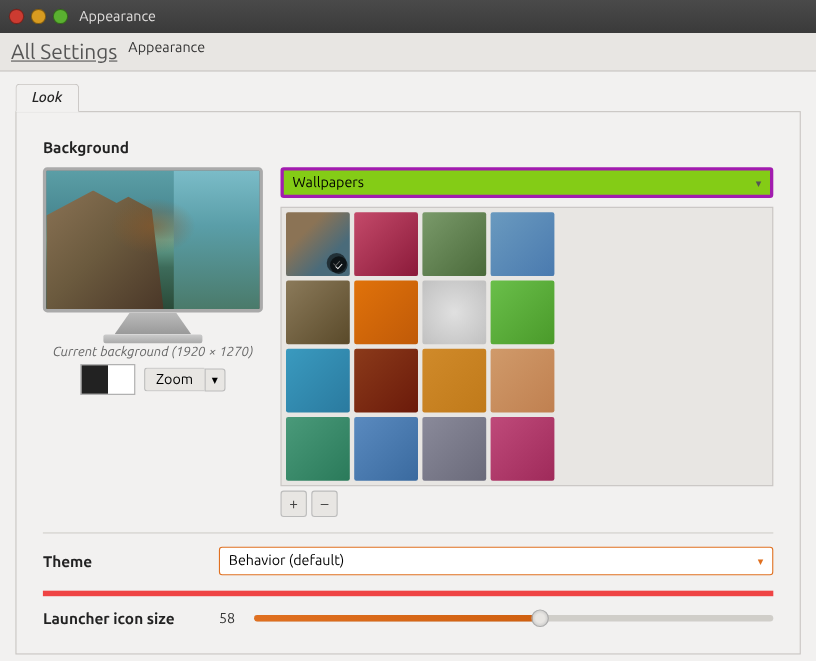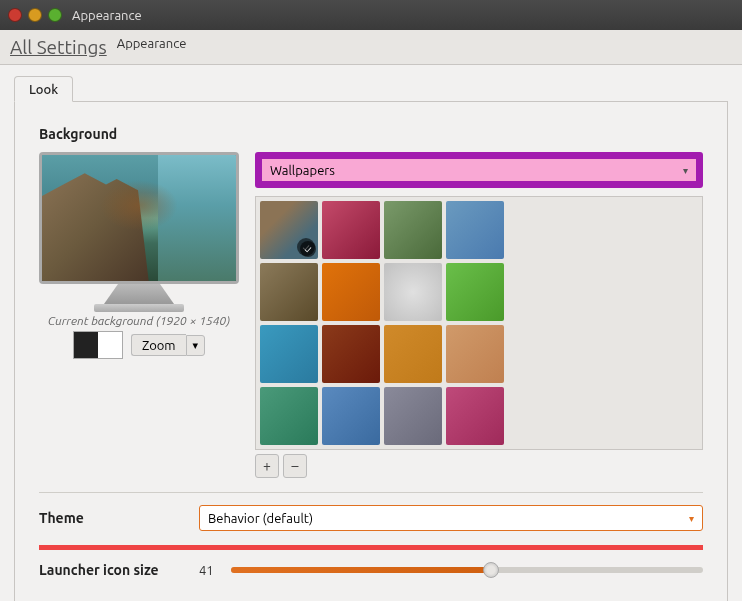--- a/index.html
+++ b/index.html
@@ -76,20 +76,21 @@
       color: #555;
       margin-right: 2px;
       position: relative;
       bottom: -1px;
     }
     .tab.active {
       background: #f2f1f0;
       border-bottom: 1px solid #f2f1f0;
       color: #222;
       font-weight: 500;
+      font-style: italic;
     }
 
     
     .panel {
       border: 1px solid #c8c5c2;
       background: #f2f1f0;
       padding: 24px;
     }
 
     
@@ -223,22 +224,22 @@
     .wallpaper-panel {
       flex: 1;
     }
     .wallpaper-dropdown {
       display: flex;
       align-items: center;
       margin-bottom: 8px;
     }
     .wallpaper-select {
       flex: 1;
-      background: #f9a8d4;
-      border: 7px solid #a21caf;
+      background: #84cc16;
+      border: 3px solid #a21caf;
       border-radius: 3px;
       padding: 4px 8px;
       font-size: 13px;
       display: flex;
       justify-content: space-between;
       align-items: center;
       cursor: pointer;
     }
     .wallpaper-select-arrow {
       font-size: 10px;
@@ -429,21 +430,21 @@
       <div class="monitor-area">
         <div class="monitor">
           <div class="monitor-frame">
             <div class="monitor-screen">
               <div class="building"></div>
             </div>
           </div>
           <div class="monitor-stand"></div>
           <div class="monitor-base"></div>
         </div>
-        <span class="monitor-caption">Current background (1920 × 1540)</span>
+        <span class="monitor-caption">Current background (1920 × 1270)</span>
         <div class="color-zoom-row">
           <div class="color-swatch"></div>
           <div class="zoom-select">
             <span class="zoom-btn-label">Zoom</span>
             <span class="zoom-arrow">▾</span>
           </div>
         </div>
       </div>
 
       <div class="wallpaper-panel">
@@ -493,21 +494,21 @@
       <span class="theme-label">Theme</span>
       <div class="theme-select">
         <span>Behavior (default)</span>
         <span class="theme-select-arrow">▾</span>
       </div>
     </div>
 
     <div class="launcher-section">
       <span class="launcher-label">Launcher icon size</span>
       <div class="slider-area">
-        <span class="slider-value">41</span>
+        <span class="slider-value">58</span>
         <div class="slider-track">
           <div class="slider-fill"></div>
           <div class="slider-thumb"></div>
         </div>
       </div>
     </div>
 
   </div>
 </div>
 

